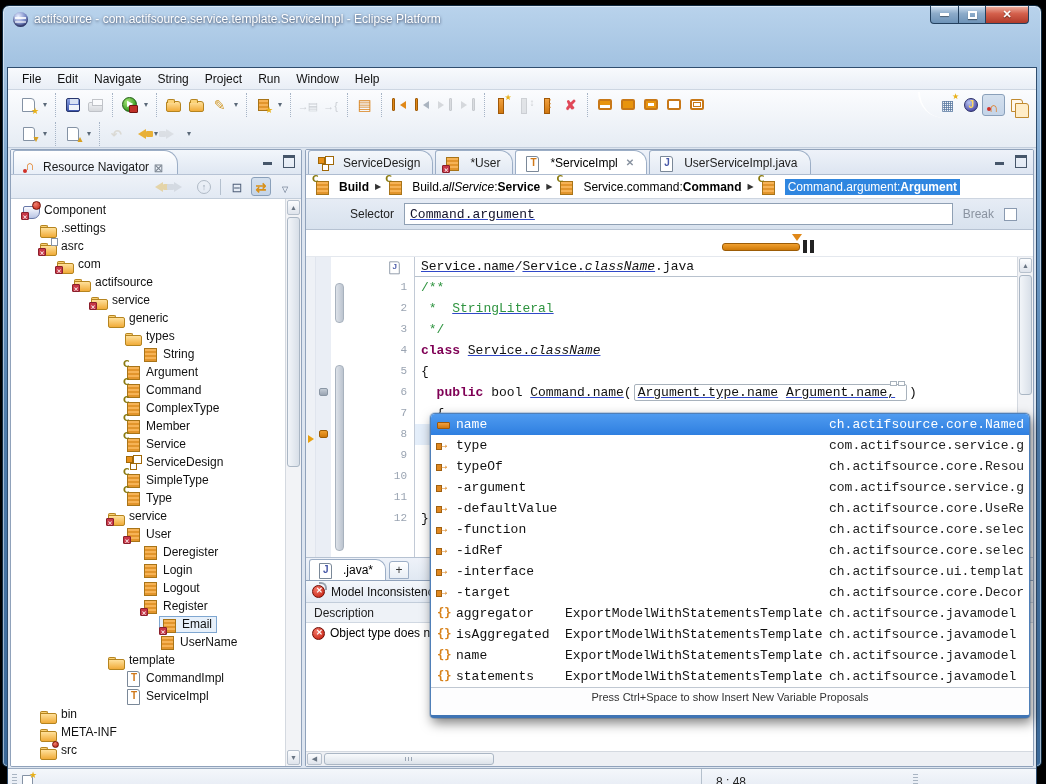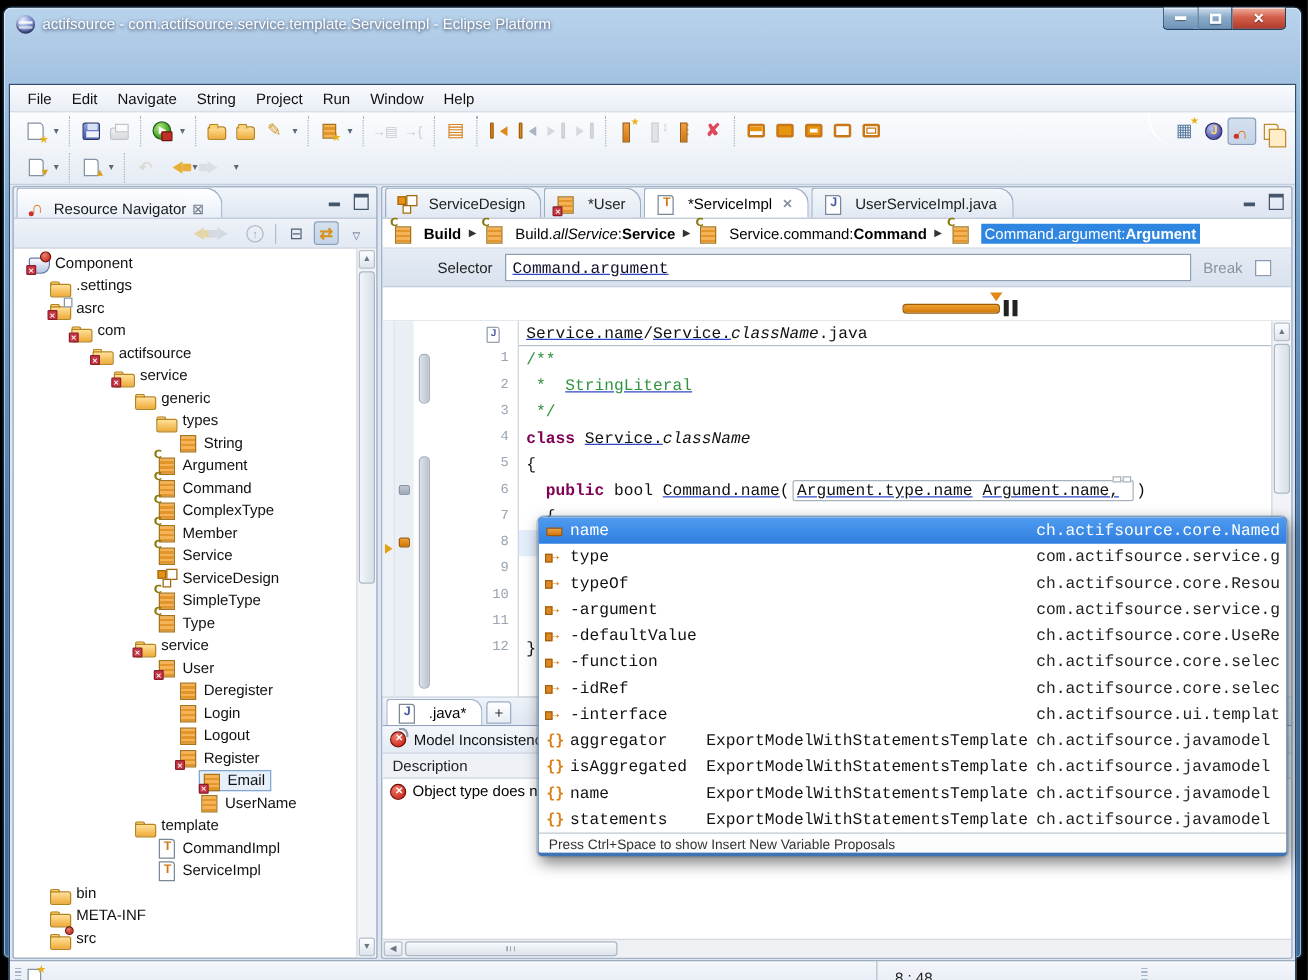--- a/index.html
+++ b/index.html
@@ -178,21 +178,21 @@
   .gr.hdr{height:20px;}
   .gdiv{width:1px;background:#c2cad6;}
   .codecol{flex:1;position:relative;overflow:hidden;}
   .cl{height:21px;line-height:21px;white-space:pre;font:13px/21px "Liberation Mono",monospace;color:#111;padding-left:6px;}
   .cl.hdr{height:20px;line-height:20px;border-bottom:1px solid #b8c2ce;}
   .cl.cur{background:#e4eefa;}
   .c-p{color:#111;}
   .c-kw{color:#7f0055;font-weight:bold;}
   .c-cm{color:#2f9440;}
   .c-lnk{color:#111;text-decoration:underline;text-decoration-color:#3048c8;}
-  .c-lnki{color:#111;font-style:italic;text-decoration-color:#3048c8;}
+  .c-lnki{color:#111;font-style:italic;text-decoration:underline;text-decoration-color:#3048c8;}
   .c-cmlnk{color:#2f9440;text-decoration:underline;text-decoration-color:#3048c8;}
   .caret{display:inline-block;width:2px;height:14px;background:#000;vertical-align:-2px;}
   .segbox{position:relative;border-radius:2px;padding:0 3px;margin:0 2px;}
   .segbox.bgray{border:1px solid #a8b2bc;}
   .segbox.bgray::before,.segbox.bgray::after{content:"";position:absolute;top:-4px;width:5px;height:3px;background:#fff;border:1px solid #a8b2bc;}
   .segbox.bgray::before{right:9px;} .segbox.bgray::after{right:1px;}
   .segbox.borange{border:1px solid #d8821c;background:#fffdf8;}
   .segbox.borange::before,.segbox.borange::after{content:"";position:absolute;top:-4px;width:5px;height:3px;background:#fff;border:1px solid #d8821c;}
   .segbox.borange::before{right:9px;} .segbox.borange::after{right:1px;}
   .mk{position:absolute;left:3px;width:9px;height:8px;border-radius:2px;}
@@ -266,22 +266,22 @@
   .prow.sel{background:linear-gradient(#4f9bf0,#2f7fe0);color:#fff;}
   .pr-ico{position:absolute;left:5px;top:0;width:16px;height:21px;}
   .pi-bar::before{content:"";position:absolute;left:1px;top:8px;width:11px;height:5px;
     background:linear-gradient(#f0a040,#d07810);border:1px solid #a05808;border-radius:1px;}
   .pi-arrow::before{content:"";position:absolute;left:0;top:8px;width:4px;height:5px;background:#e08820;border:1px solid #a06010;}
   .pi-arrow::after{content:"\2192";position:absolute;left:4px;top:0;color:#d8801a;font-weight:bold;font-size:12px;line-height:21px;}
   .pi-braces::before{content:"{}";position:absolute;left:1px;top: 0;color:#d8821a;font:bold 12px/21px "DejaVu Sans Mono",monospace;}
   .pr-mid{position:absolute;left:134px;top:0;white-space:pre;}
   .pr-right{position:absolute;left:398px;right:1px;top:0;white-space:pre;overflow:hidden;color:#222;}
   .prow.sel .pr-right{color:#fff;}
-  .pfoot{height:16px;border-top:1px solid #c0c8d2;background:#fdfdfe;font:11px/19px "Liberation Sans",sans-serif;
-    color:#333;padding:0 8px;}
+  .pfoot{height:28px;border-top:1px solid #c0c8d2;background:#fdfdfe;font:11px/19px "Liberation Sans",sans-serif;
+    color:#333;padding:0 8px;text-align:center;}
 </style>
 </head>
 <body>
 
 <div id="stage">
   <div class="window">
     <div class="titlebar">
       <span class="appico"></span>
       <span>actifsource - com.actifsource.service.template.ServiceImpl - Eclipse Platform</span>
     </div>
@@ -823,19 +823,20 @@
 
   <div class="popup" id="popup">
       <div class="prow sel"><span class="pr-ico pi-bar"></span><span>name</span><span class="pr-right">ch.actifsource.core.Named</span></div>
       <div class="prow"><span class="pr-ico pi-arrow"></span><span>type</span><span class="pr-right">com.actifsource.service.g</span></div>
       <div class="prow"><span class="pr-ico pi-arrow"></span><span>typeOf</span><span class="pr-right">ch.actifsource.core.Resou</span></div>
       <div class="prow"><span class="pr-ico pi-arrow"></span><span>-argument</span><span class="pr-right">com.actifsource.service.g</span></div>
       <div class="prow"><span class="pr-ico pi-arrow"></span><span>-defaultValue</span><span class="pr-right">ch.actifsource.core.UseRe</span></div>
       <div class="prow"><span class="pr-ico pi-arrow"></span><span>-function</span><span class="pr-right">ch.actifsource.core.selec</span></div>
       <div class="prow"><span class="pr-ico pi-arrow"></span><span>-idRef</span><span class="pr-right">ch.actifsource.core.selec</span></div>
       <div class="prow"><span class="pr-ico pi-arrow"></span><span>-interface</span><span class="pr-right">ch.actifsource.ui.templat</span></div>
+      <div class="prow"><span class="pr-ico pi-arrow"></span><span>-target</span><span class="pr-right">ch.actifsource.core.Decor</span></div>
       <div class="prow"><span class="pr-ico pi-braces"></span><span>aggregator</span><span class="pr-mid">ExportModelWithStatementsTemplate</span><span class="pr-right">ch.actifsource.javamodel</span></div>
       <div class="prow"><span class="pr-ico pi-braces"></span><span>isAggregated</span><span class="pr-mid">ExportModelWithStatementsTemplate</span><span class="pr-right">ch.actifsource.javamodel</span></div>
       <div class="prow"><span class="pr-ico pi-braces"></span><span>name</span><span class="pr-mid">ExportModelWithStatementsTemplate</span><span class="pr-right">ch.actifsource.javamodel</span></div>
       <div class="prow"><span class="pr-ico pi-braces"></span><span>statements</span><span class="pr-mid">ExportModelWithStatementsTemplate</span><span class="pr-right">ch.actifsource.javamodel</span></div>
       <div class="pfoot">Press Ctrl+Space to show Insert New Variable Proposals</div>
     </div>
 </div>
 
 </body></html>

